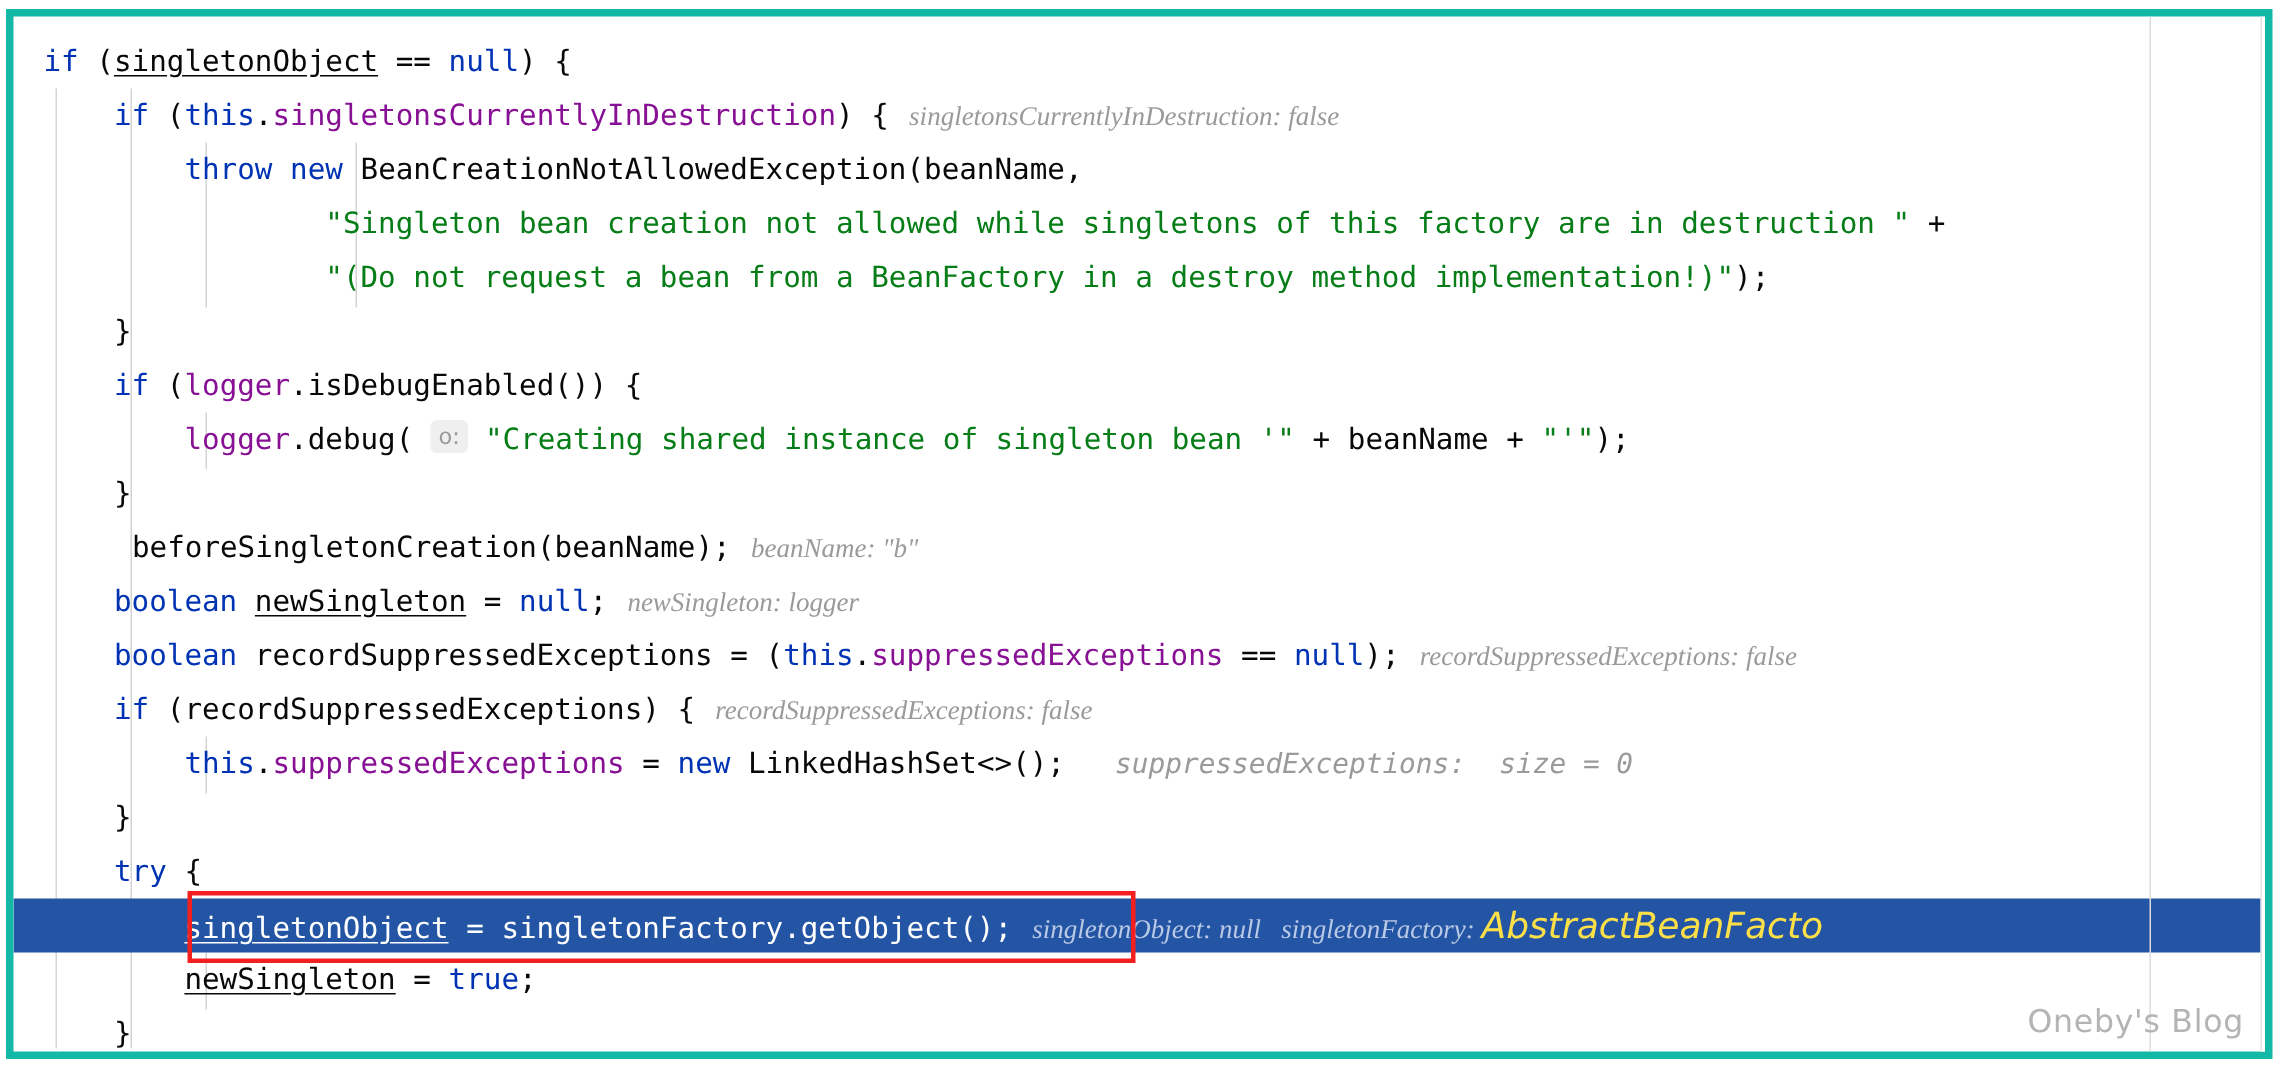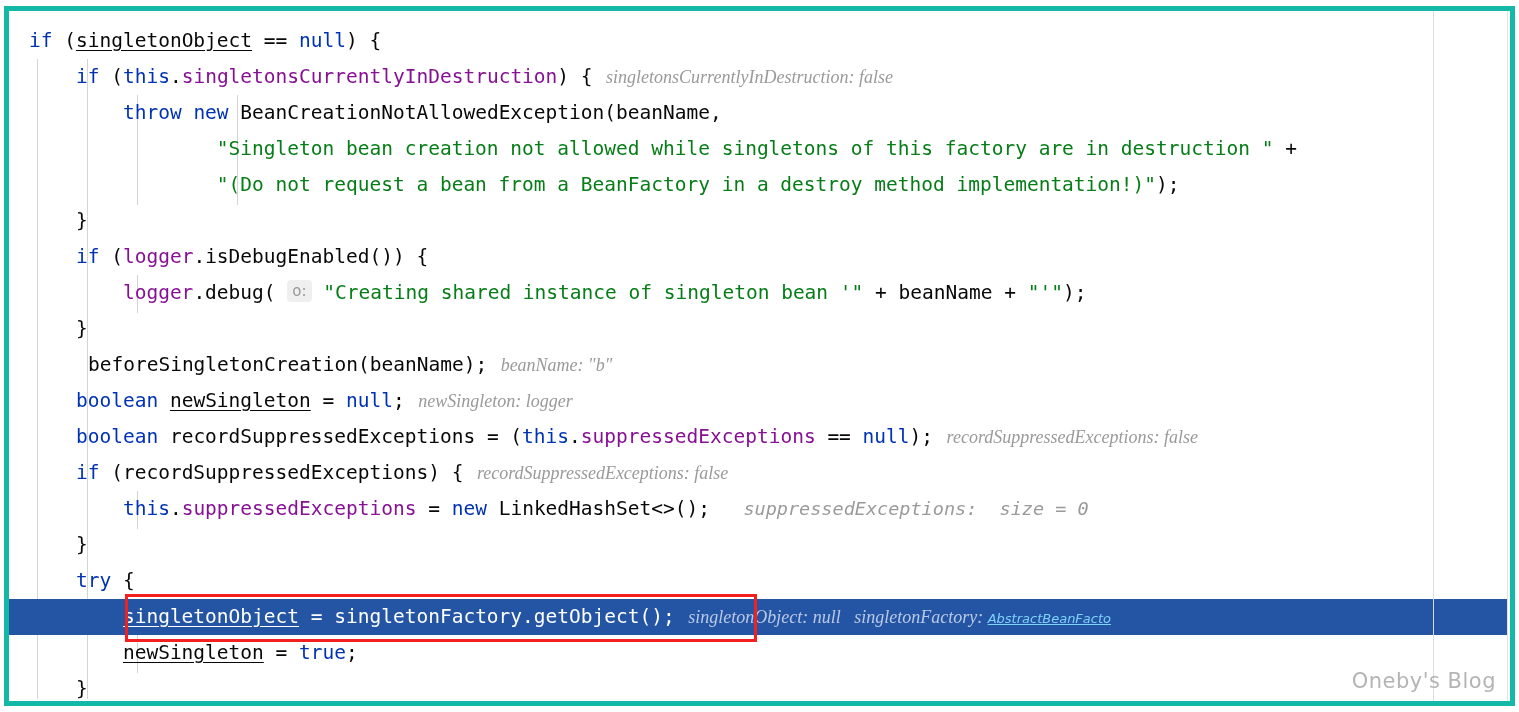--- a/index.html
+++ b/index.html
@@ -109,22 +109,22 @@
     font-size: 18px;
   }
   .hint-mono {
     color: #9a9a9a;
     font-style: italic;
     font-family: "DejaVu Sans Mono", "Liberation Mono", monospace;
     font-size: 18.5px;
   }
   .selected .hint, .selected .hint-mono { color: #b9c9e6; }
   .selected .kw, .selected .fld, .selected .str, .selected .plain, .selected .punct { color: #ffffff; }
-  .hint-orange { color: #7dd3fc; font-style: italic;
-    font-family: "DejaVu Sans", "Liberation Sans", sans-serif; font-size: 13px; text-decoration: underline; }
+  .hint-orange { color: #fde047; font-style: italic;
+    font-family: "DejaVu Sans", "Liberation Sans", sans-serif; font-size: 24px; }
 
   
   .param-badge {
     display: inline-block;
     background: #efefef;
     color: #999999;
     border-radius: 4px;
     padding: 1px 5px;
     font-size: 15px;
     font-family: "DejaVu Sans", "Liberation Sans", sans-serif;

